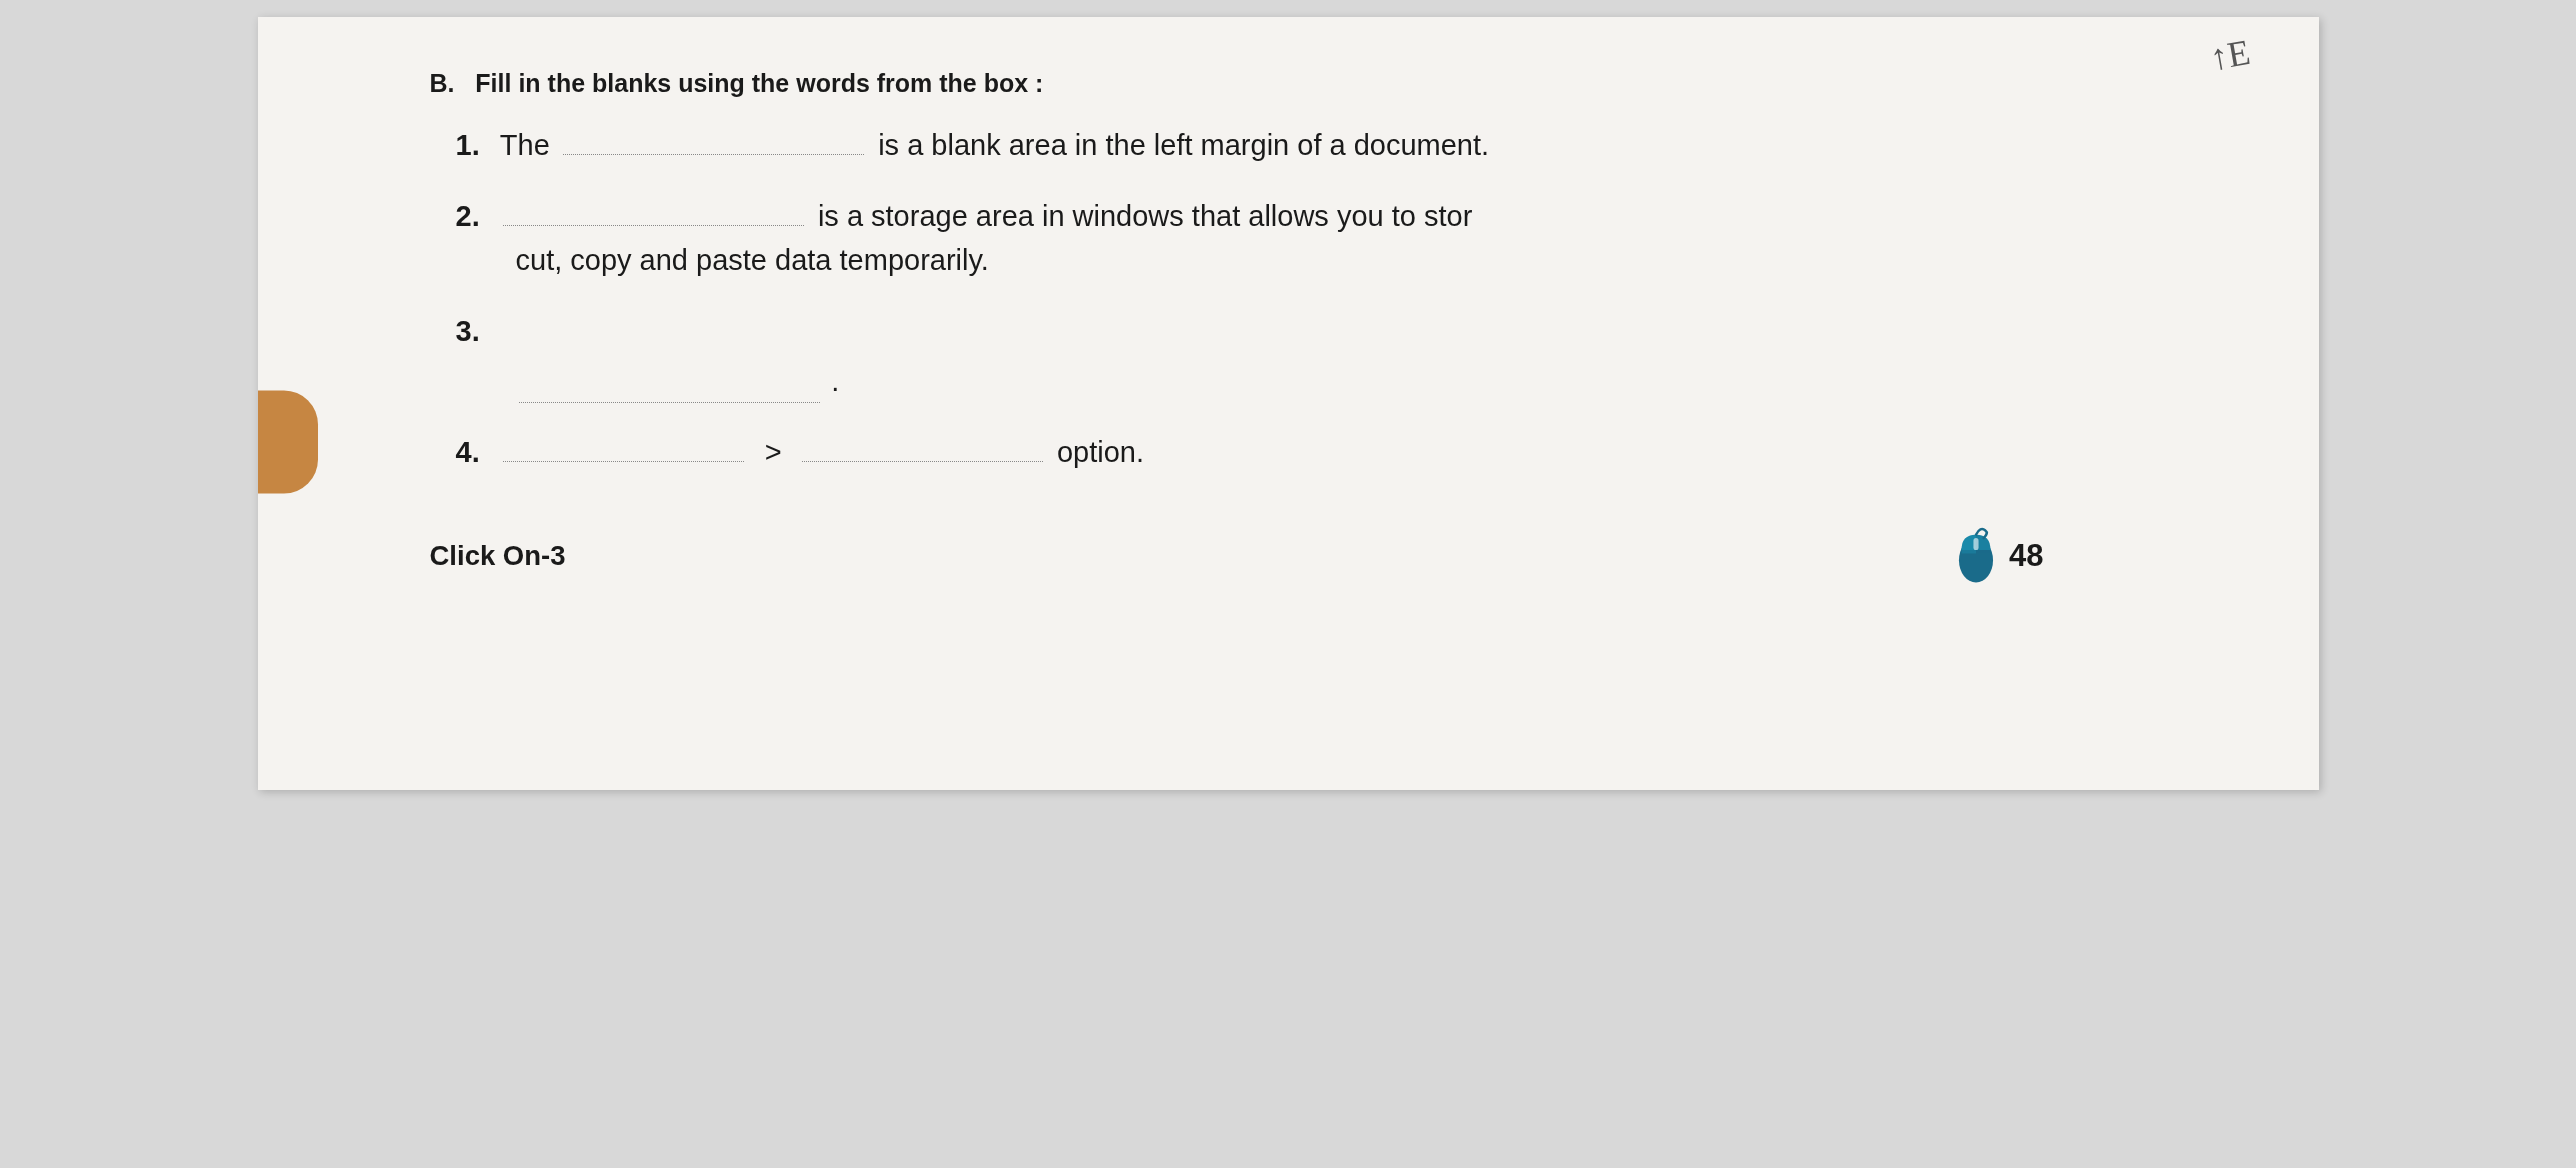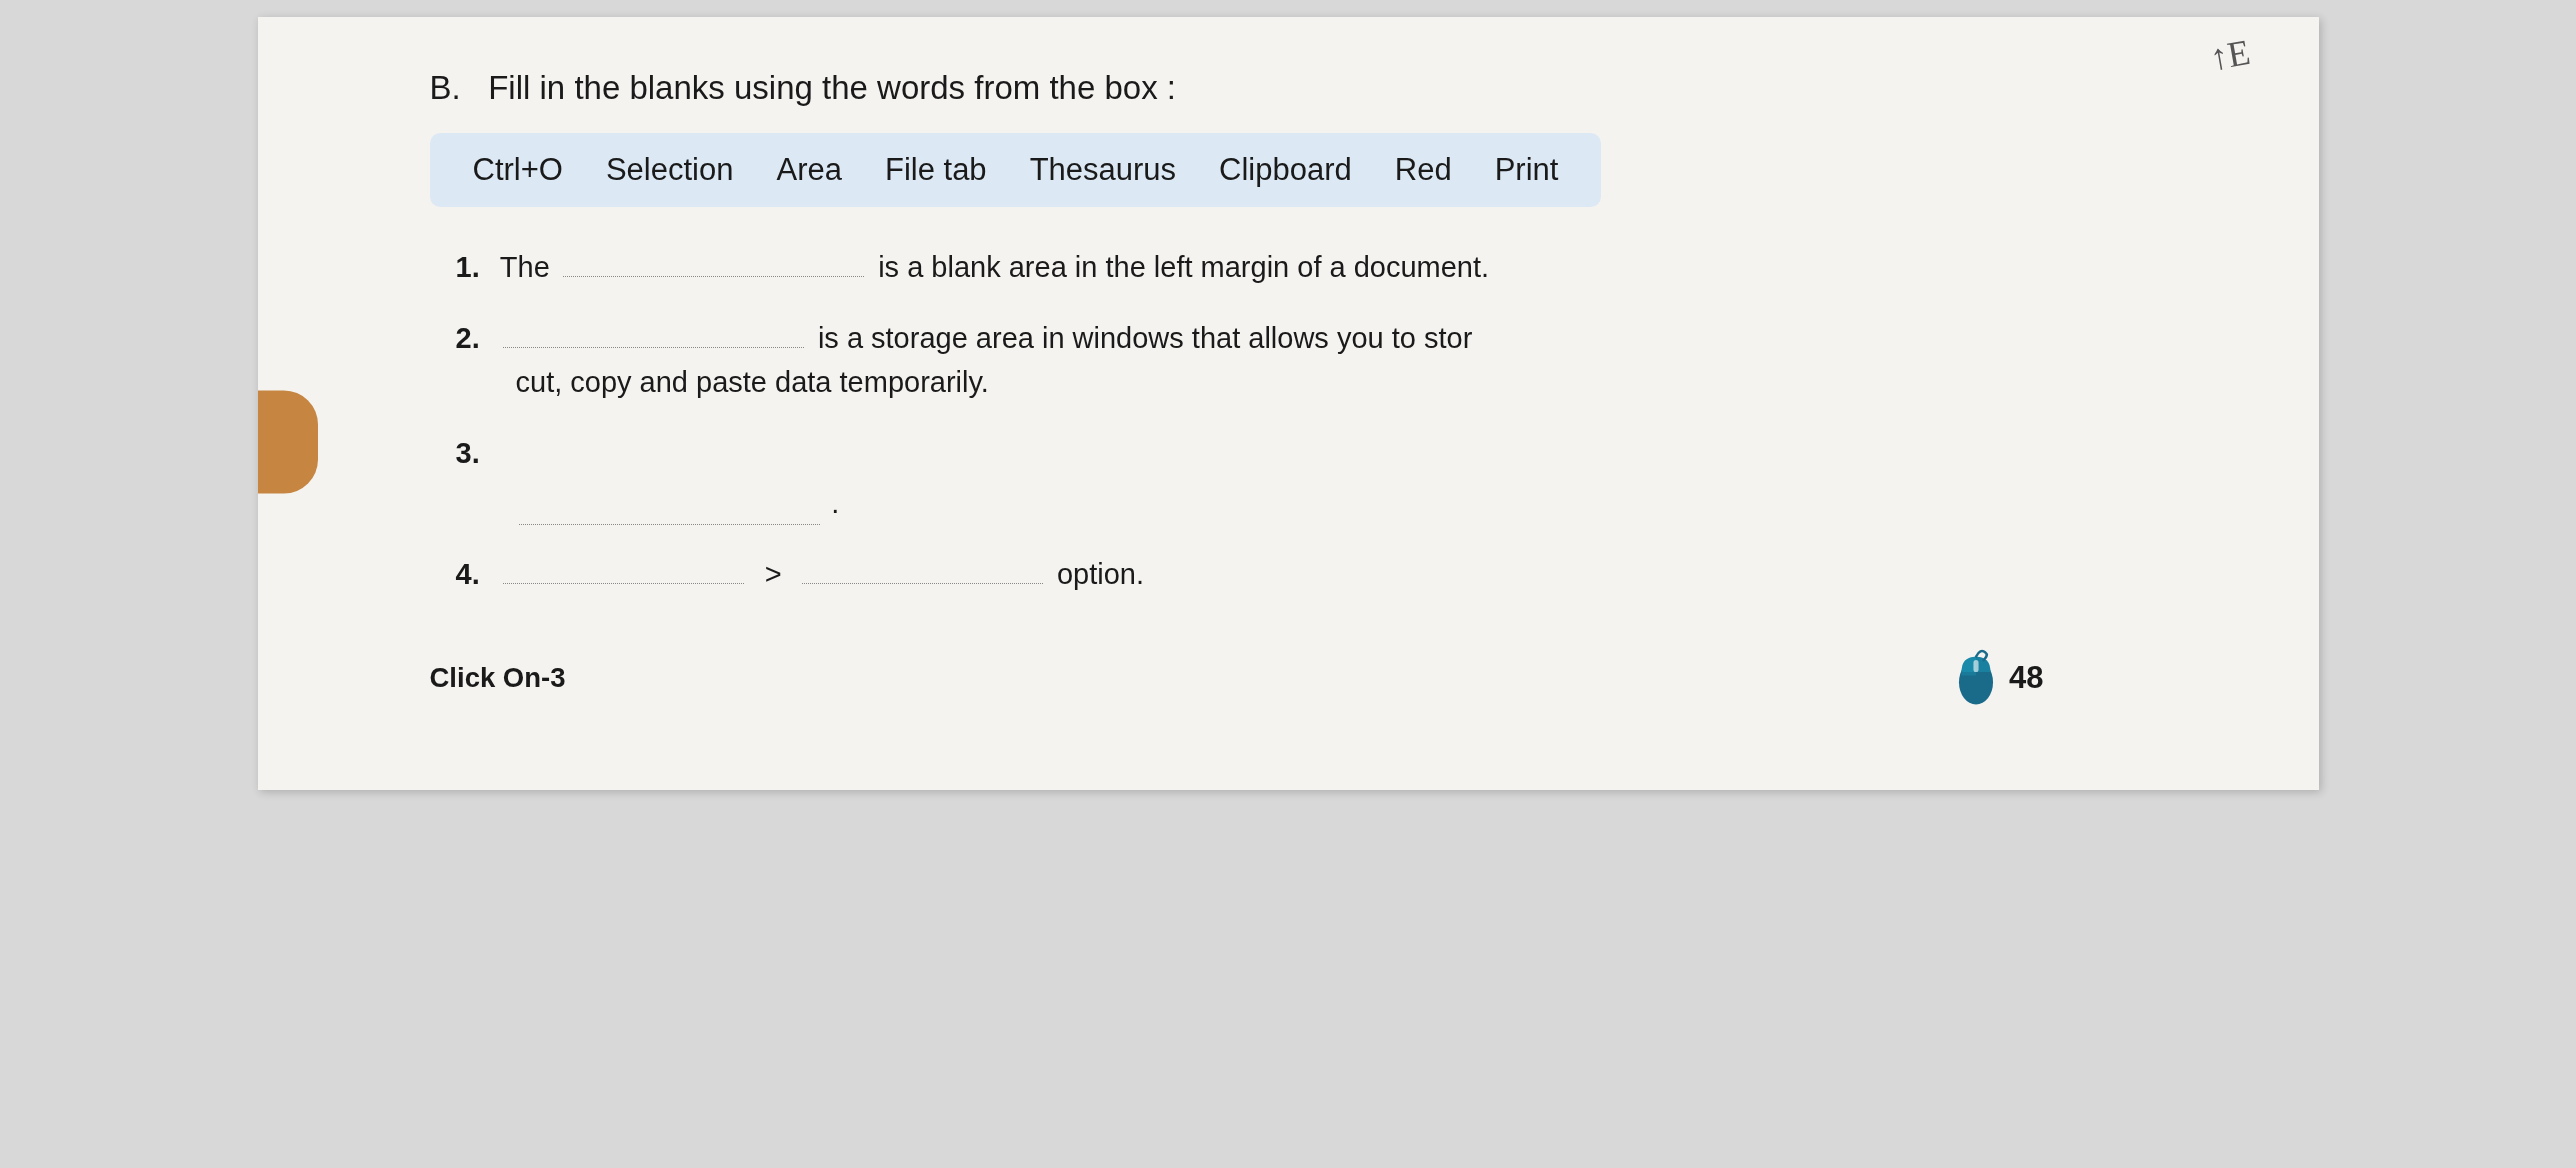--- a/index.html
+++ b/index.html
@@ -34,22 +34,22 @@
       left: 0;
       top: 55%;
       width: 60px;
       height: 103px;
       background: #c68642;
       border-radius: 0 34px 34px 0;
       transform: translateY(-50%);
     }
 
     .section-title {
-      font-size: 33px;
-      font-weight: normal;
+      font-size: 25px;
+      font-weight: bold;
       color: #1a1a1a;
       margin-bottom: 26px;
       font-family: Arial, sans-serif;
     }
 
     .word-box {
       background-color: #dce9f5;
       border-radius: 10.3px;
       padding: 19px 43px;
       display: inline-flex;
@@ -178,30 +178,20 @@
   <div class="handmark">↑E</div>
 
   
   <div class="section-title">
     <span>B.</span>
     &nbsp;
     <span>Fill in the blanks using the words from the box :</span>
   </div>
 
   
-  <div class="word-box">
-    <span>Ctrl+O</span>
-    <span>Selection</span>
-    <span>Area</span>
-    <span>File tab</span>
-    <span>Thesaurus</span>
-    <span>Clipboard</span>
-    <span>Red</span>
-    <span>Print</span>
-  </div>
 
   
   <div class="questions">
 
     <div class="question">
       <div class="question-row">
         <span class="q-number">1.</span>
         <span>The</span>
         <span class="dotted-line dotted-line-long"></span>
         <span>is a blank area in the left margin of a document.</span>

